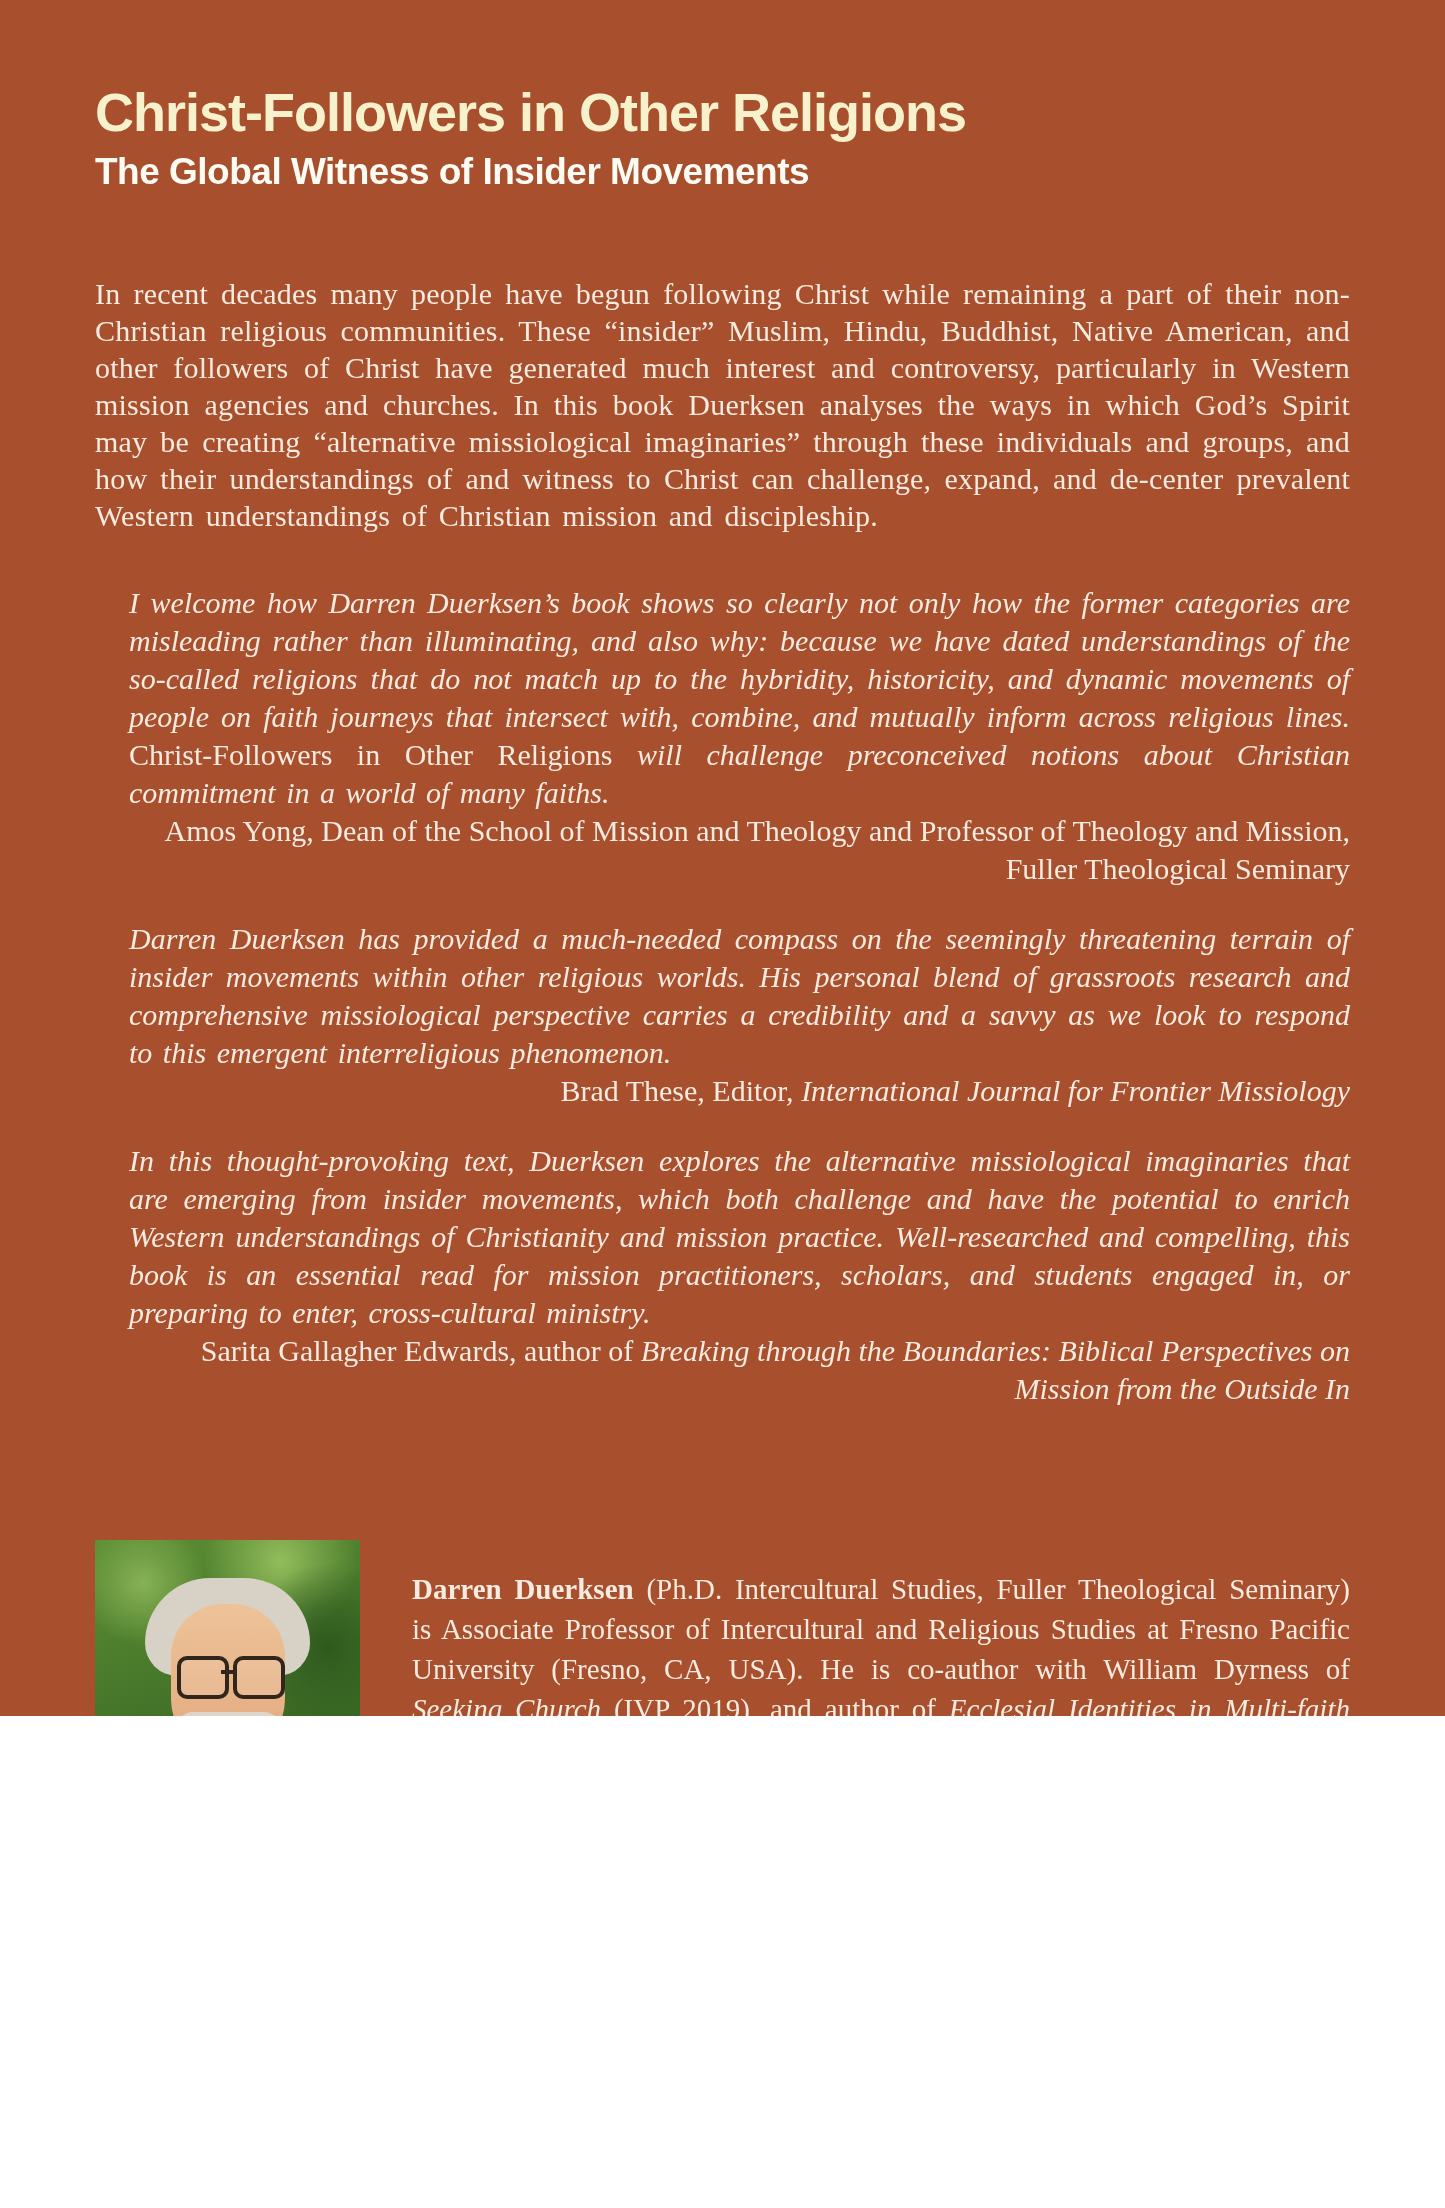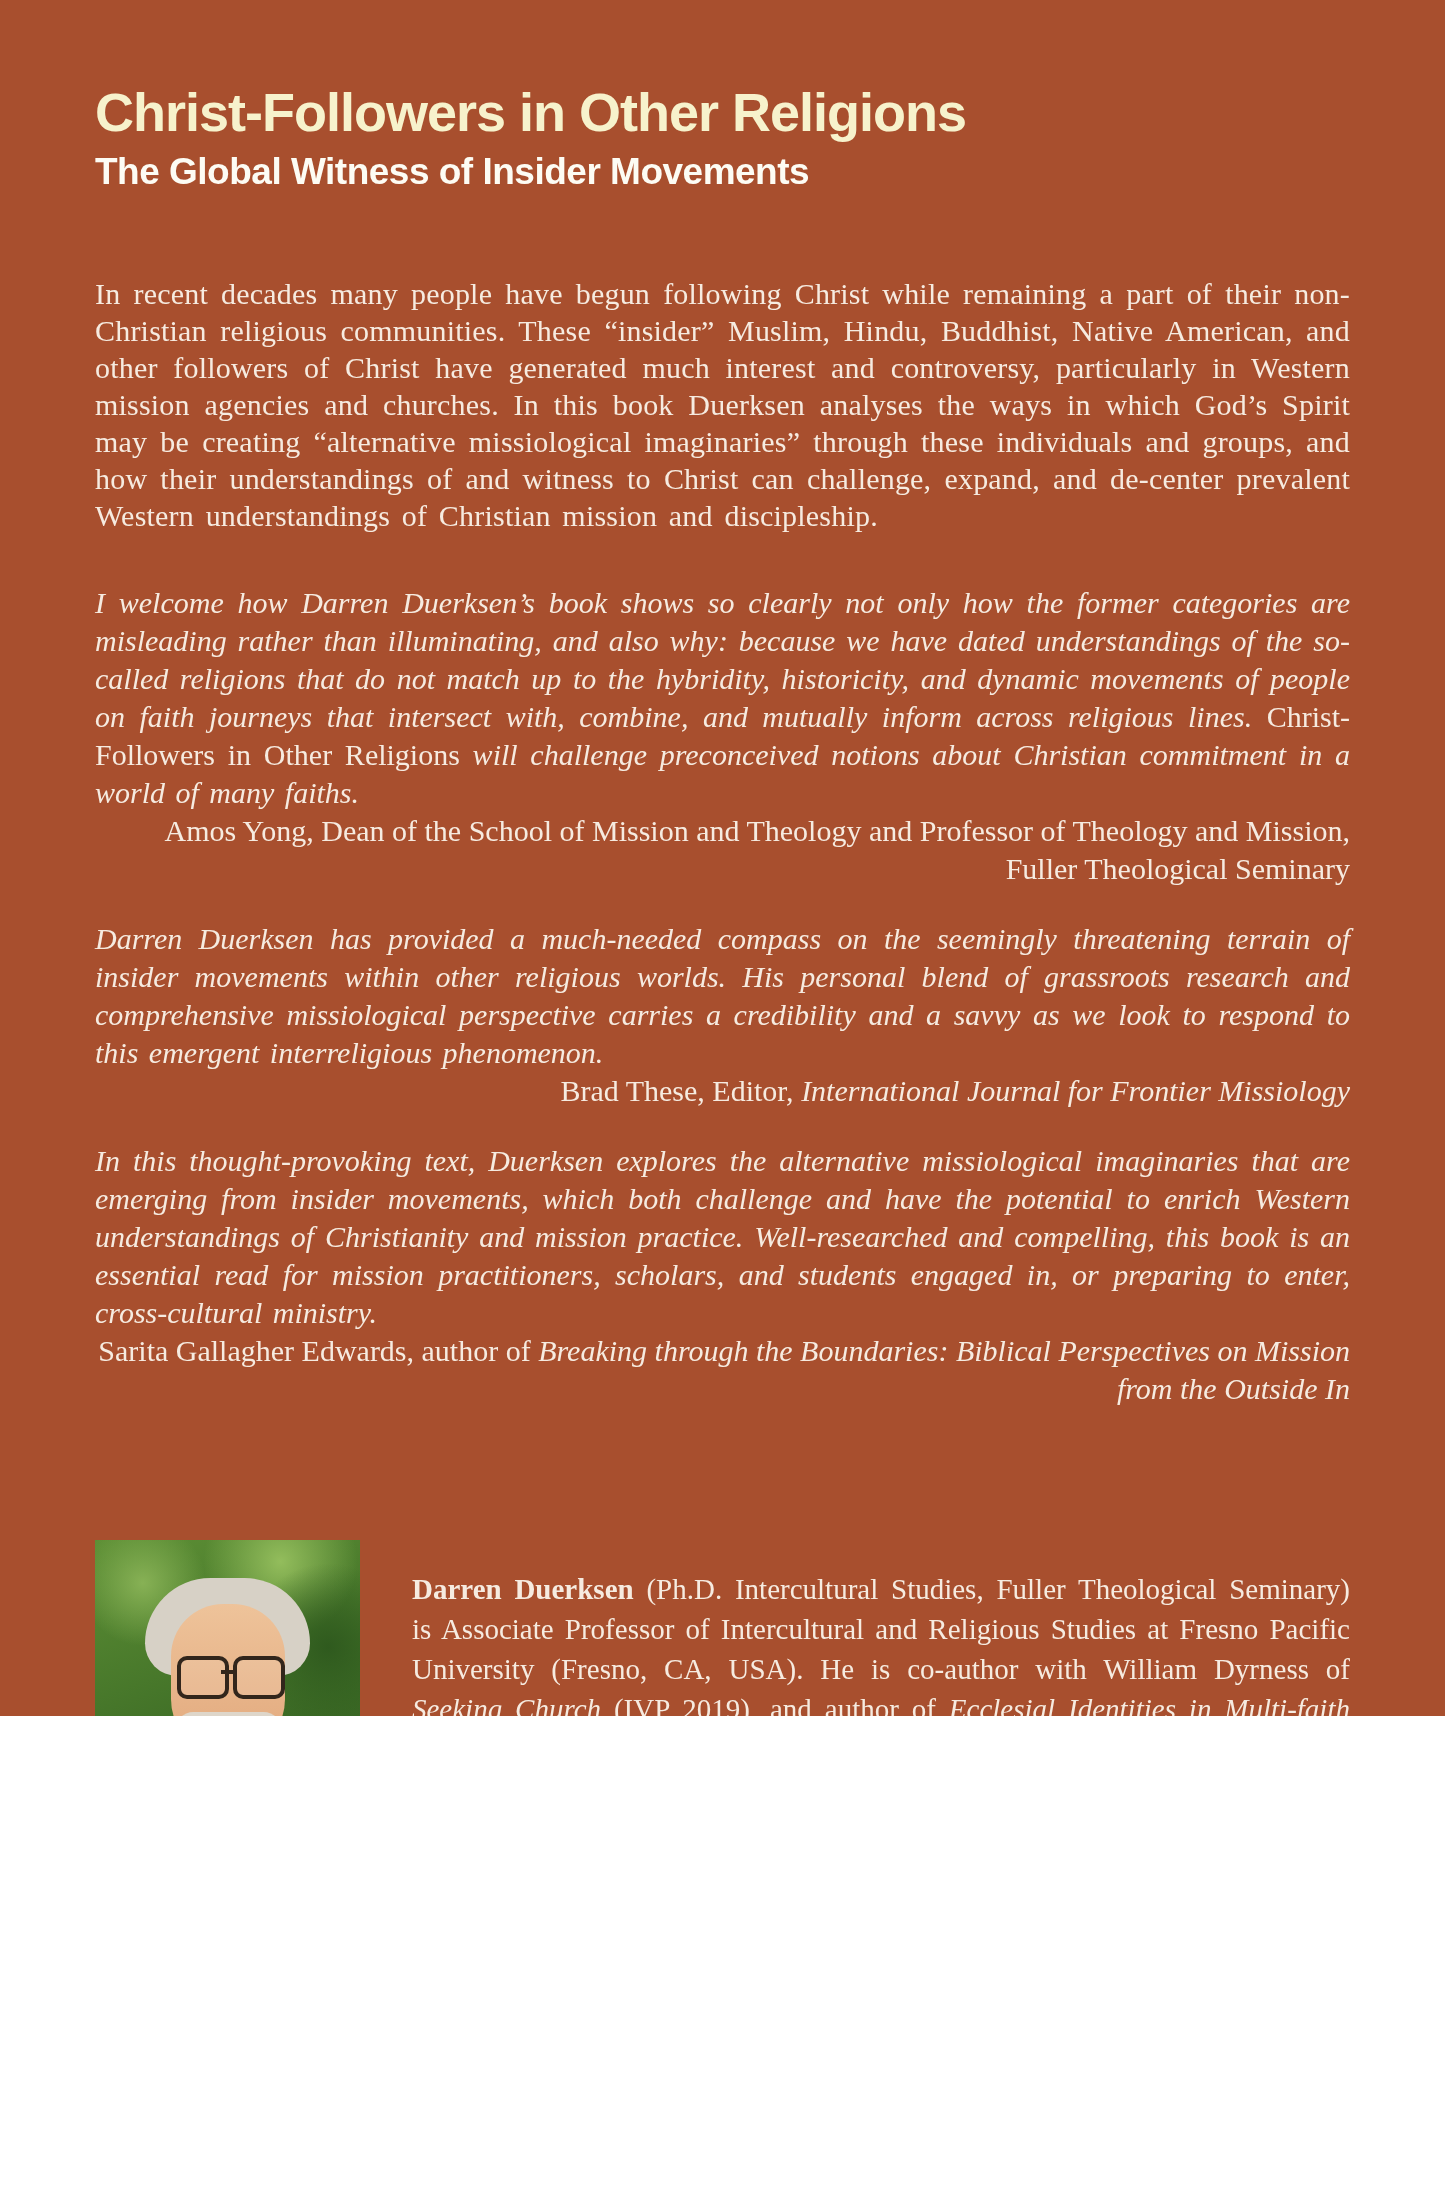--- a/index.html
+++ b/index.html
@@ -24,21 +24,21 @@
     font-weight:bold; font-size:37px; letter-spacing:-0.5px;
     color:#fdfcf4;
   }
 
   .desc {
     margin:82px 0 0;
     font-size:30px; line-height:37px;
     text-align:justify; word-spacing:4px; letter-spacing:0.2px;
   }
 
-  .q-block { margin-top:50px; }
+  .q-block { margin-top:50px;margin-left:34px; }
   .q-block.later { margin-top:32px; }
   .quote {
     margin:0; font-style:italic;
     font-size:30px; line-height:38px;
     text-align:justify; word-spacing:3px;
   }
   .quote .roman { font-style:normal; }
   .attribution {
     margin:0; font-size:30px; line-height:38px;
     text-align:right; font-style:normal;

